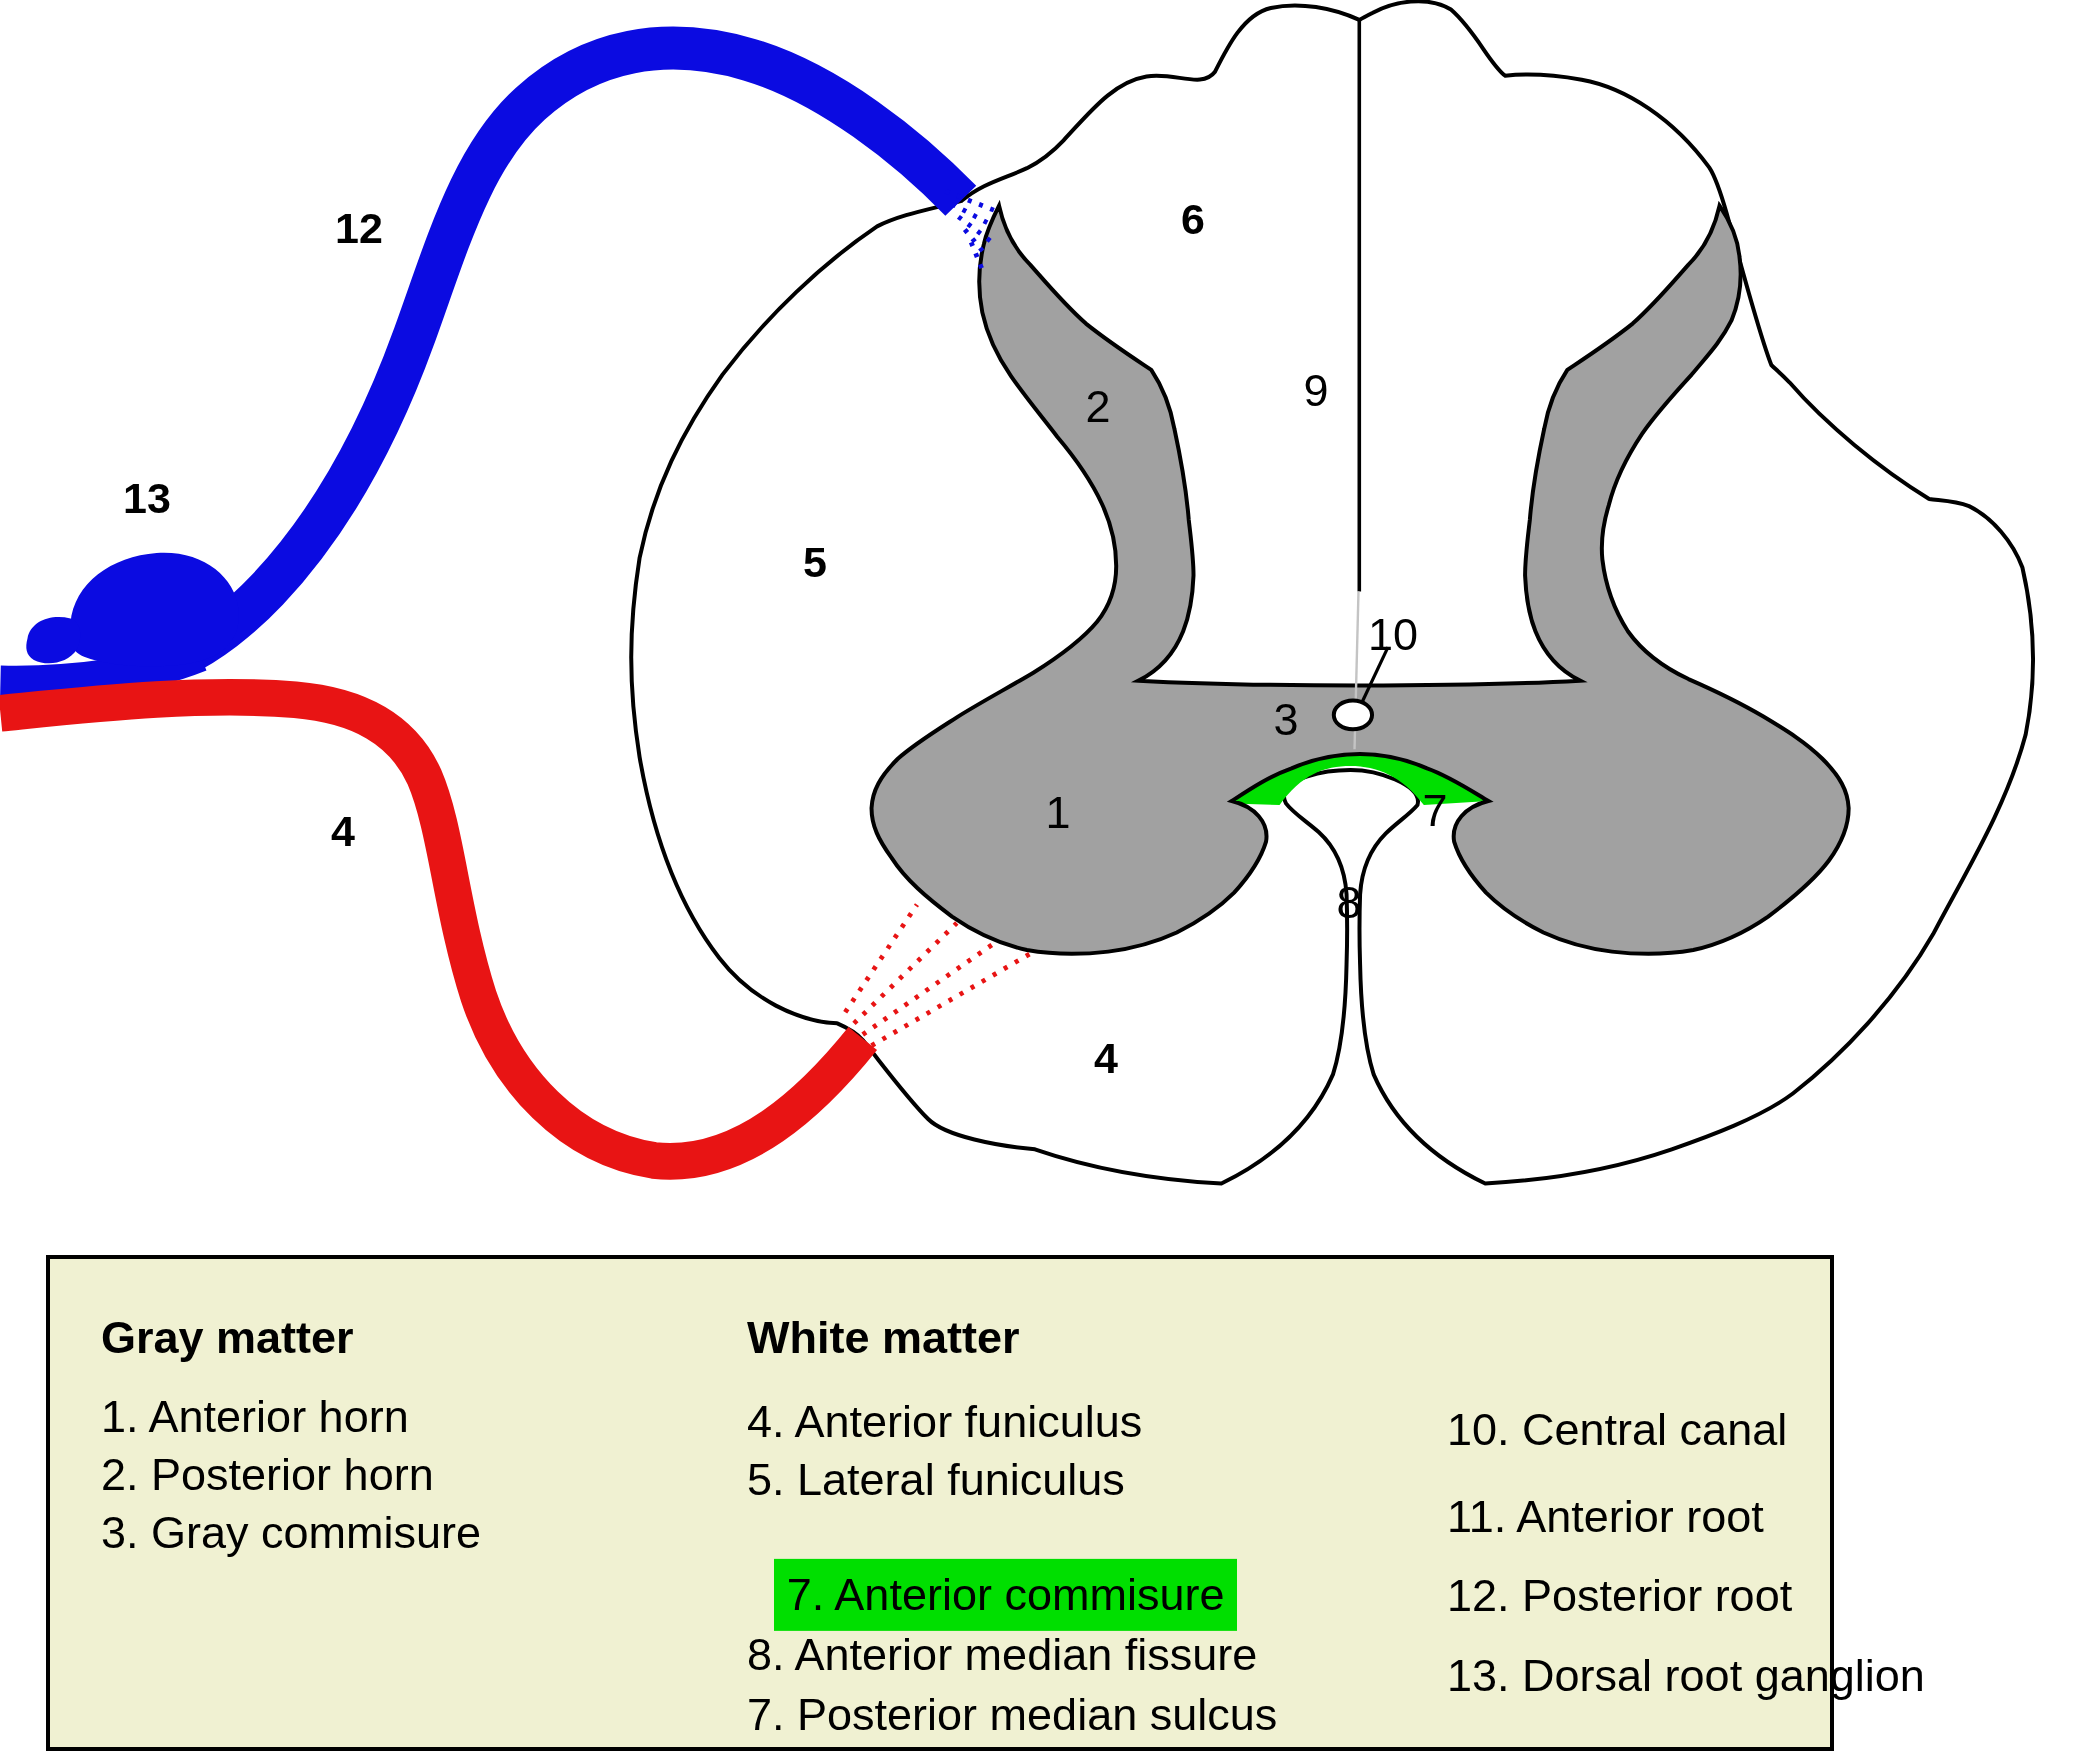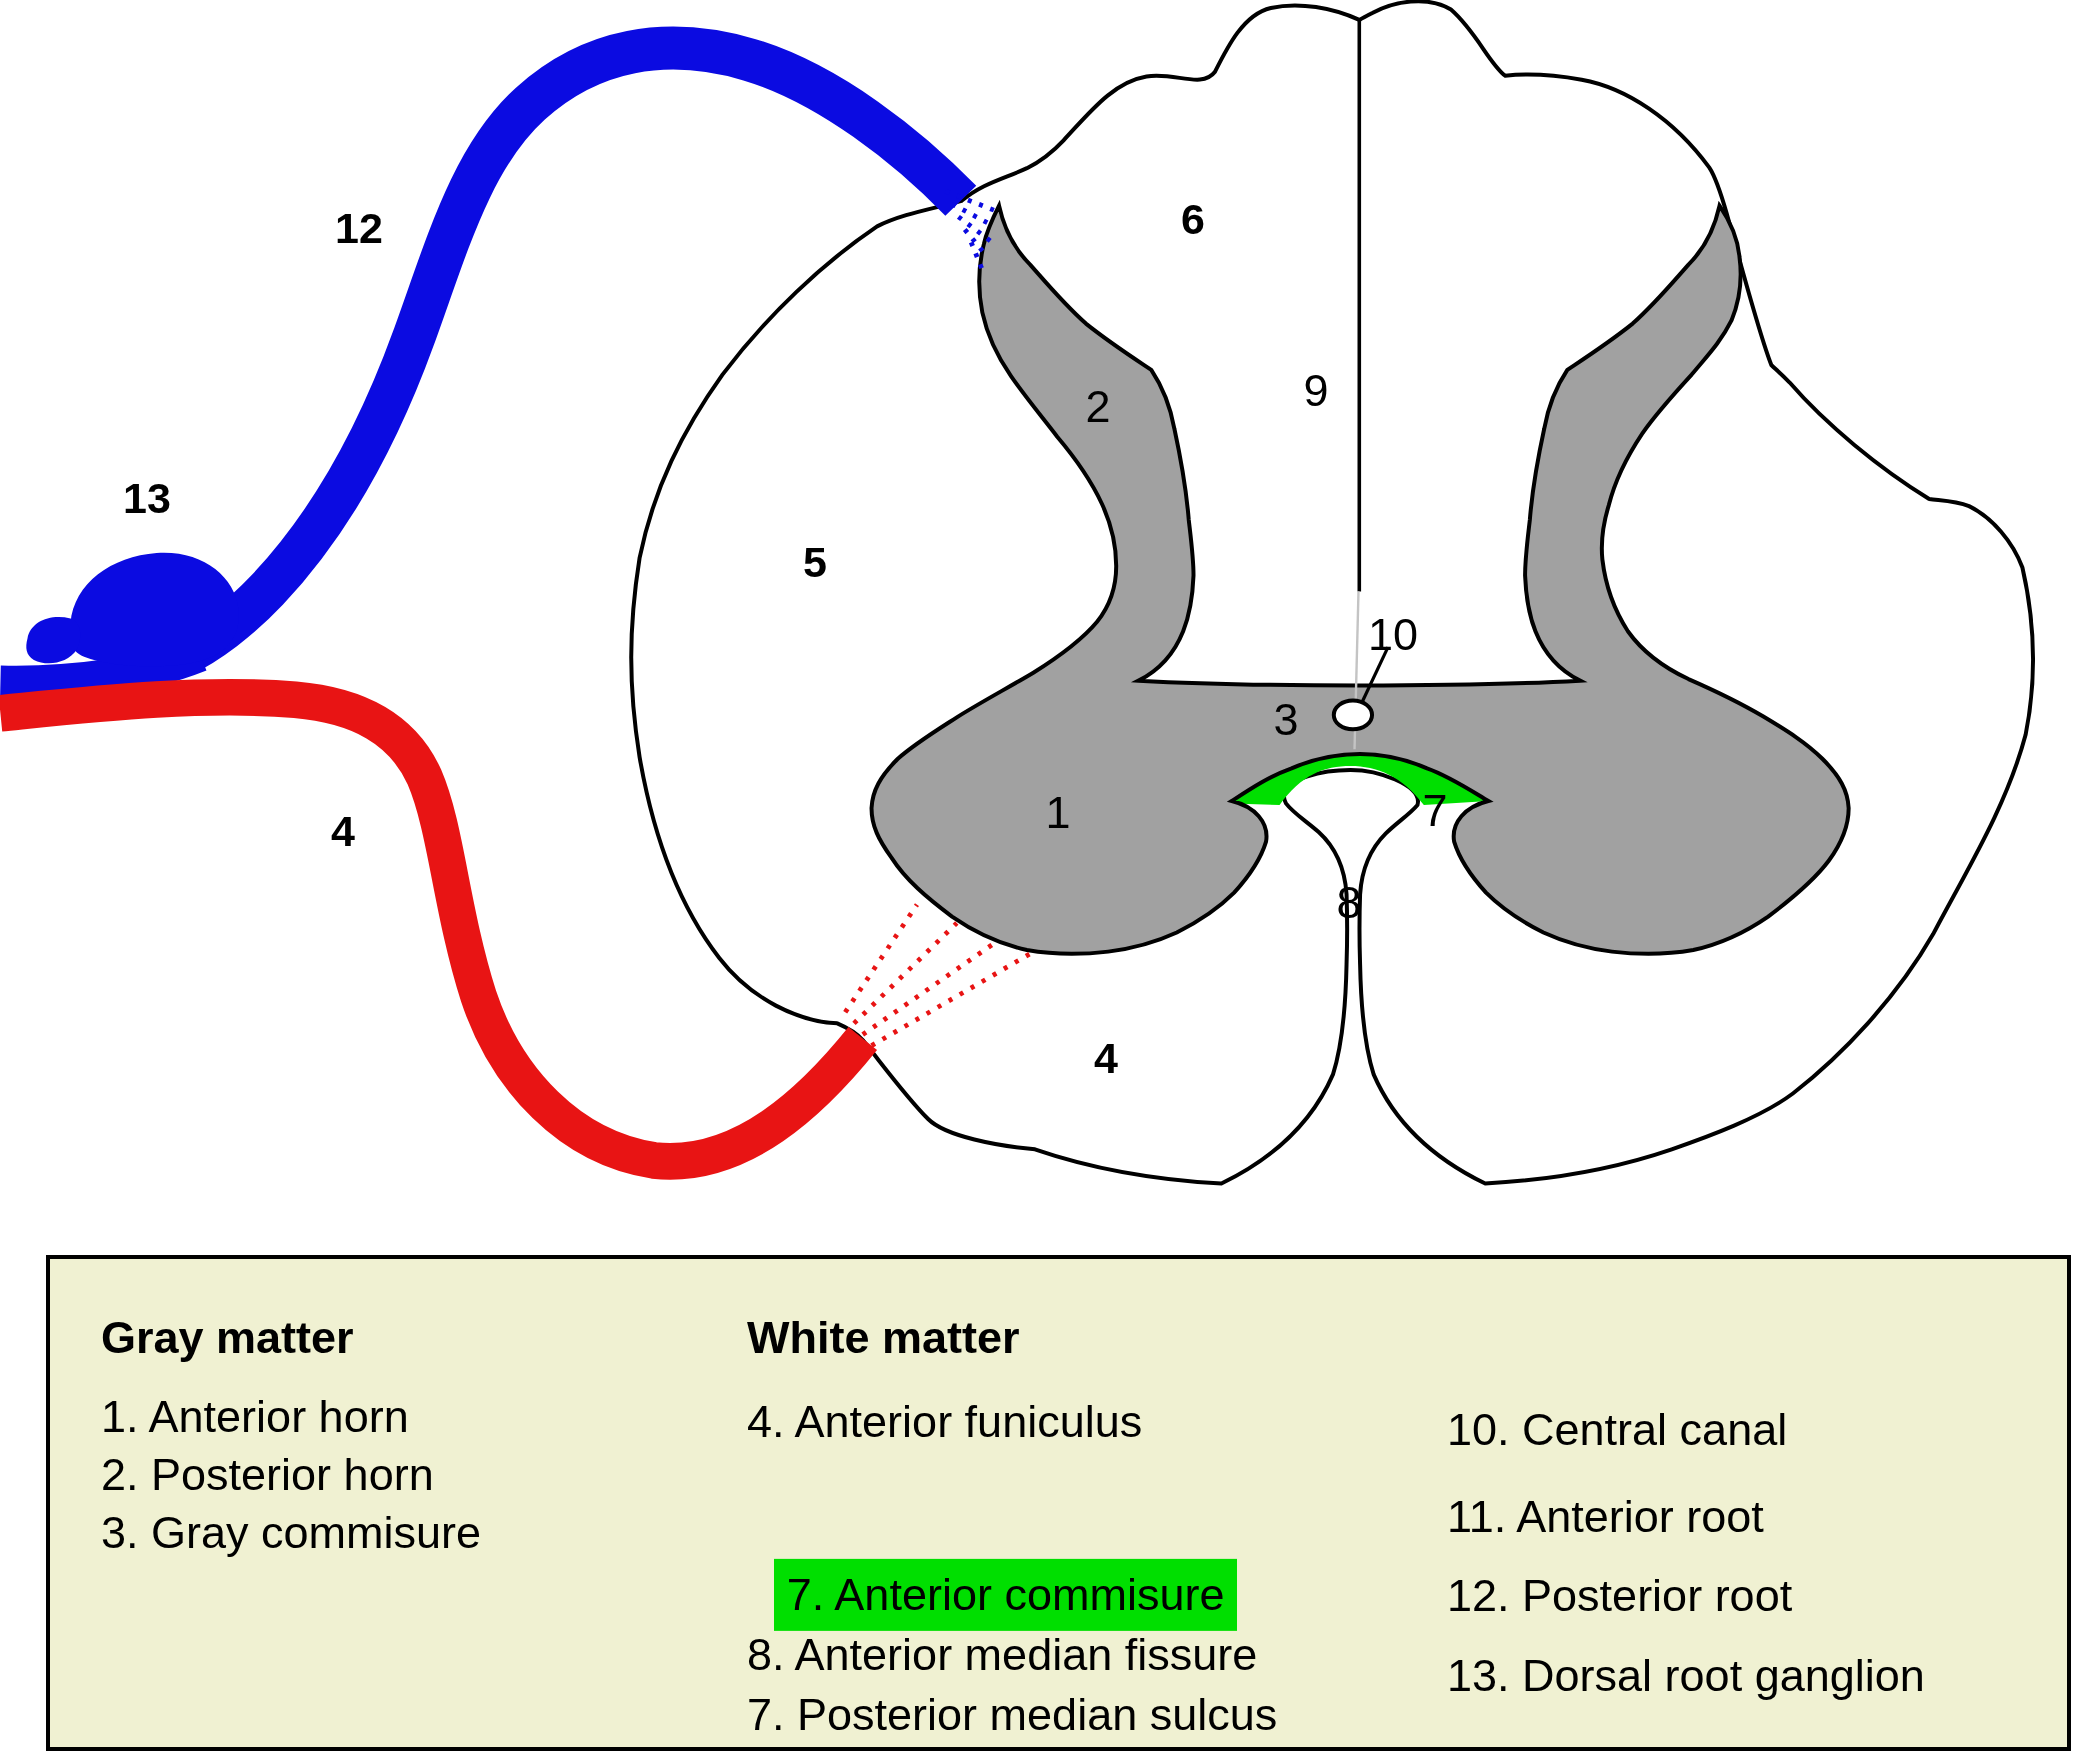--- a/index.html
+++ b/index.html
@@ -17,21 +17,21 @@
   #lbl5{left:815px;top:562px;}
   #lbl6{left:1193px;top:219px;}
   #lbl7{left:1435px;top:811px;}
   #lbl8{left:1349px;top:903px;}
   #lbl9{left:1316px;top:391px;}
   #lbl10{left:1393px;top:635px;}
   #lbl11{left:343px;top:831px;}
   #lbl12{left:359px;top:228px;}
   #lbl13{left:147px;top:498px;}
   
-  .legend{position:absolute;left:46px;top:1255px;width:2025px;height:496px;
+  .legend{position:absolute;left:46px;top:1255px;width:1788px;height:496px;
           background:#F0F1D2;border:4.8px solid #000;box-sizing:border-box;}
   .legend .itm{position:absolute;transform:translateY(-50%);font-size:45px;color:#000;
                white-space:nowrap;line-height:1.25;}
   .legend .hdr{font-weight:bold;}
   .c1{left:51px;}  .c2{left:697px;}  .c3{left:1397px;}
   #h1{top:79px;} #h2{top:79px;}
   #g1{top:158px;} #g2{top:216px;} #g3{top:274px;}
   #w4{top:163px;} #w5{top:221px;} #w6{top:279px;}
   #w7{top:336px;left:724px;background:#00DF00;padding:8px 12.8px;}
   #w8{top:396px;} #w9{top:456px;}
@@ -228,20 +228,21 @@
   <span class="numlab b" id="lbl13">13</span>
 
   <div class="legend">
     <span class="itm hdr c1" id="h1">Gray matter</span>
     <span class="itm c1" id="g1">1. Anterior horn</span>
     <span class="itm c1" id="g2">2. Posterior horn</span>
     <span class="itm c1" id="g3">3. Gray commisure</span>
 
     <span class="itm hdr c2" id="h2">White matter</span>
     <span class="itm c2" id="w4">4. Anterior funiculus</span>
+    <span class="itm c2" id="w5">5. Lateral funiculus</span>
     <span class="itm" id="w7">7. Anterior commisure</span>
     <span class="itm c2" id="w8">8. Anterior median fissure</span>
     <span class="itm c2" id="w9">7. Posterior median sulcus</span>
 
     <span class="itm c3" id="o10">10. Central canal</span>
     <span class="itm c3" id="o11">11. Anterior root</span>
     <span class="itm c3" id="o12">12. Posterior root</span>
     <span class="itm c3" id="o13">13. Dorsal root ganglion</span>
   </div>
 

